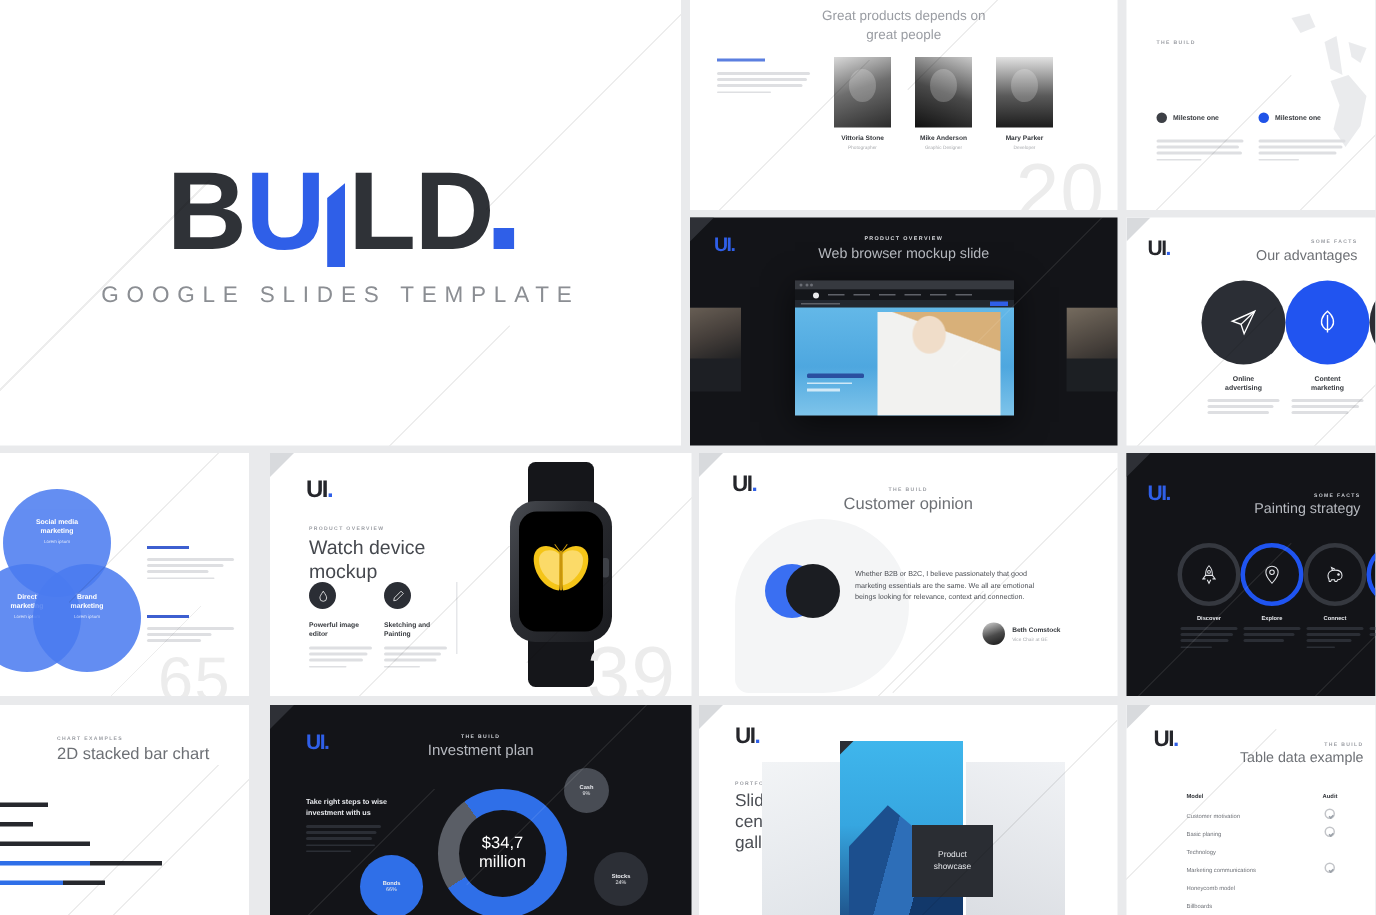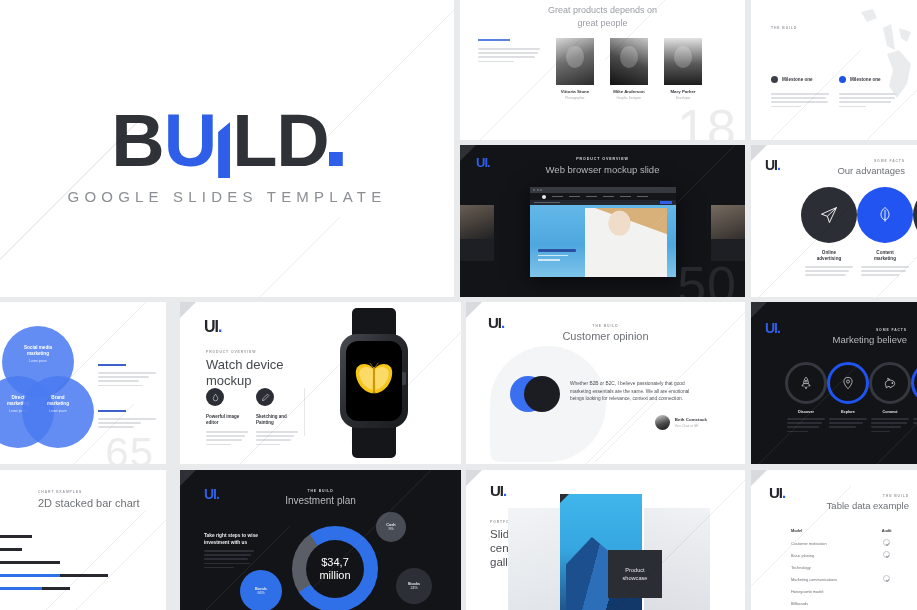--- a/index.html
+++ b/index.html
@@ -344,21 +344,21 @@
         <div class="photo p2"></div>
         <div class="pname">Mike Anderson</div>
         <div class="prole">Graphic Designer</div>
       </div>
       <div class="person">
         <div class="photo p3"></div>
         <div class="pname">Mary Parker</div>
         <div class="prole">Developer</div>
       </div>
     </div>
-    <div class="pagenum">18</div>
+    <div class="pagenum">20</div>
   </div>
 
   <div class="slide" id="s-miles">
     <div class="diag" style="left:-40px;top:50px;width:150px;height:150px;"></div>
     <div class="diag" style="right:-30px;bottom:-30px;width:110px;height:110px;"></div>
     <svg class="map-blob" viewBox="0 0 62 110">
       <g fill="#d9dbdf">
         <path d="M8 6 L20 3 L24 12 L14 16 Z"></path>
         <path d="M30 22 L38 18 L40 30 L42 44 L34 40 Z"></path>
         <path d="M34 48 L46 44 L58 58 L54 78 L44 92 L36 80 L40 64 Z"></path>
@@ -419,21 +419,20 @@
         </div>
       <div class="hero">
         <div class="girl"></div>
         <div class="htxt">
             <div class="hh"></div>
             <div class="hl"></div>
             <div class="hl" style="width:22px"></div>
           </div>
       </div>
     </div>
-    <div class="pagenum">50</div>
   </div>
 
   <div class="slide" id="s-adv">
     <div class="corner-fold"></div>
     <div class="diag" style="left:-40px;top:60px;width:140px;height:140px;"></div>
     <div class="diag" style="right:-40px;bottom:-40px;width:120px;height:120px;"></div>
     <div class="ui-logo" style="left:14px;top:12px;font-size:14px;">UI<span class="dot">.</span></div>
     <div class="eyebrow">SOME FACTS</div>
     <div class="slide-title">Our advantages</div>
     <div class="advcirc" id="ac1">
@@ -546,20 +545,21 @@
             <path d="M29 10 C20 0 4 2 4 16 C4 30 14 44 28 46 C30 40 30 18 29 10Z" fill="#f5c518"></path>
             <path d="M31 10 C40 0 56 2 56 16 C56 30 46 44 32 46 C30 40 30 18 31 10Z" fill="#f5c518"></path>
             <path d="M29 12 C22 5 9 7 9 17 C9 27 17 38 28 41Z" fill="#fde38a" opacity=".7"></path>
             <path d="M31 12 C38 5 51 7 51 17 C51 27 43 38 32 41Z" fill="#fde38a" opacity=".7"></path>
             <rect x="28.5" y="8" width="3" height="38" rx="1.5" fill="#c9960c"></rect>
             <path d="M29 9 L24 2 M31 9 L36 2" stroke="#c9960c" stroke-width="1" fill="none"></path>
           </svg>
         </div>
       </div>
     </div>
+    <div class="pagenum">39</div>
   </div>
 
   <div class="slide" id="s-op">
     <div class="corner-fold"></div>
     <div class="diag" style="right:0px;top:10px;width:150px;height:150px;"></div>
     <div class="diag" style="left:60px;bottom:-60px;width:130px;height:130px;"></div>
     <div class="bigblob"></div>
     <div class="ui-logo" style="left:22px;top:12px;font-size:15px;">UI<span class="dot">.</span></div>
     <div class="eyebrow">THE BUILD</div>
     <div class="slide-title">Customer opinion</div>
@@ -574,21 +574,21 @@
       </div>
     </div>
   </div>
 
   <div class="slide dark" id="s-strat">
     <div class="corner-fold"></div>
     <div class="diag" style="left:-50px;top:60px;width:160px;height:160px;"></div>
     <div class="diag" style="right:-40px;bottom:-40px;width:120px;height:120px;"></div>
     <div class="ui-logo blue" style="left:14px;top:18px;font-size:14px;">UI<span class="dot">.</span></div>
     <div class="eyebrow">SOME FACTS</div>
-    <div class="slide-title">Marketing believe</div>
+    <div class="slide-title">Painting strategy</div>
 
     <div class="ring g" style="left:34px;">
       <svg width="14" height="14" viewBox="0 0 24 24" fill="none" stroke="#e4e6ea" stroke-width="1.2">
         <path d="M12 2 C15 5 16 9 16 13 L8 13 C8 9 9 5 12 2Z"></path>
           <path d="M8 13 L5 17 L8 17 M16 13 L19 17 L16 17"></path>
           <circle cx="12" cy="9" r="1.6"></circle>
           <path d="M10 18 L12 22 L14 18"></path>
       </svg>
     </div>
     <div class="ring b" style="left:76px;">

